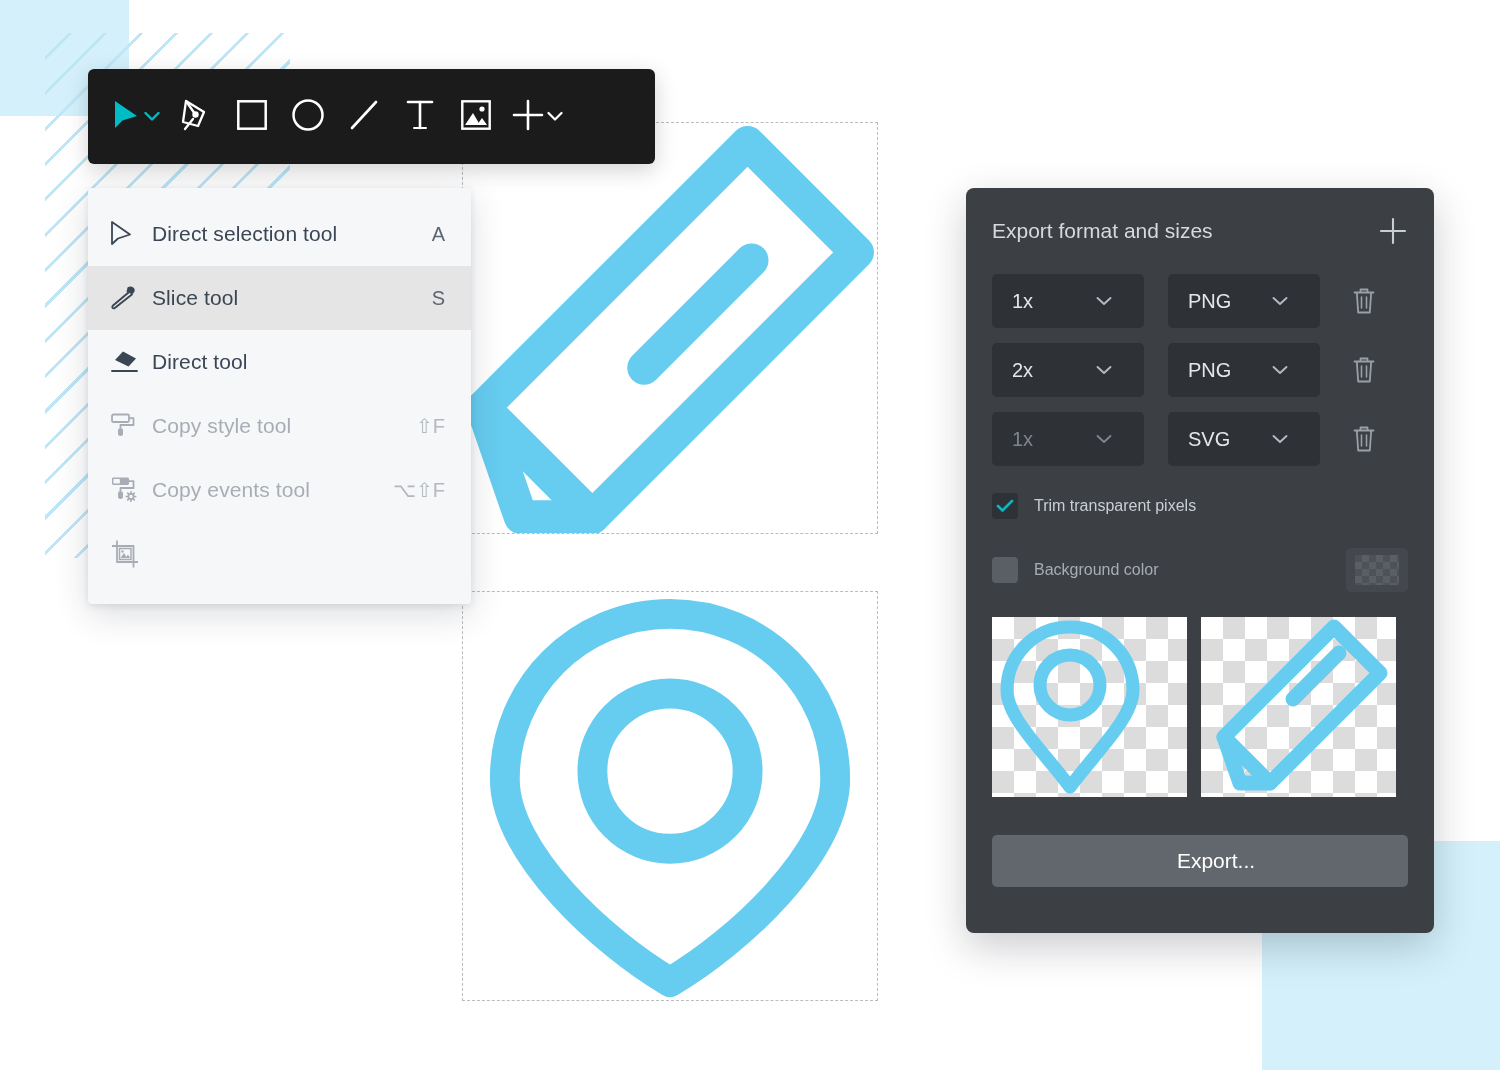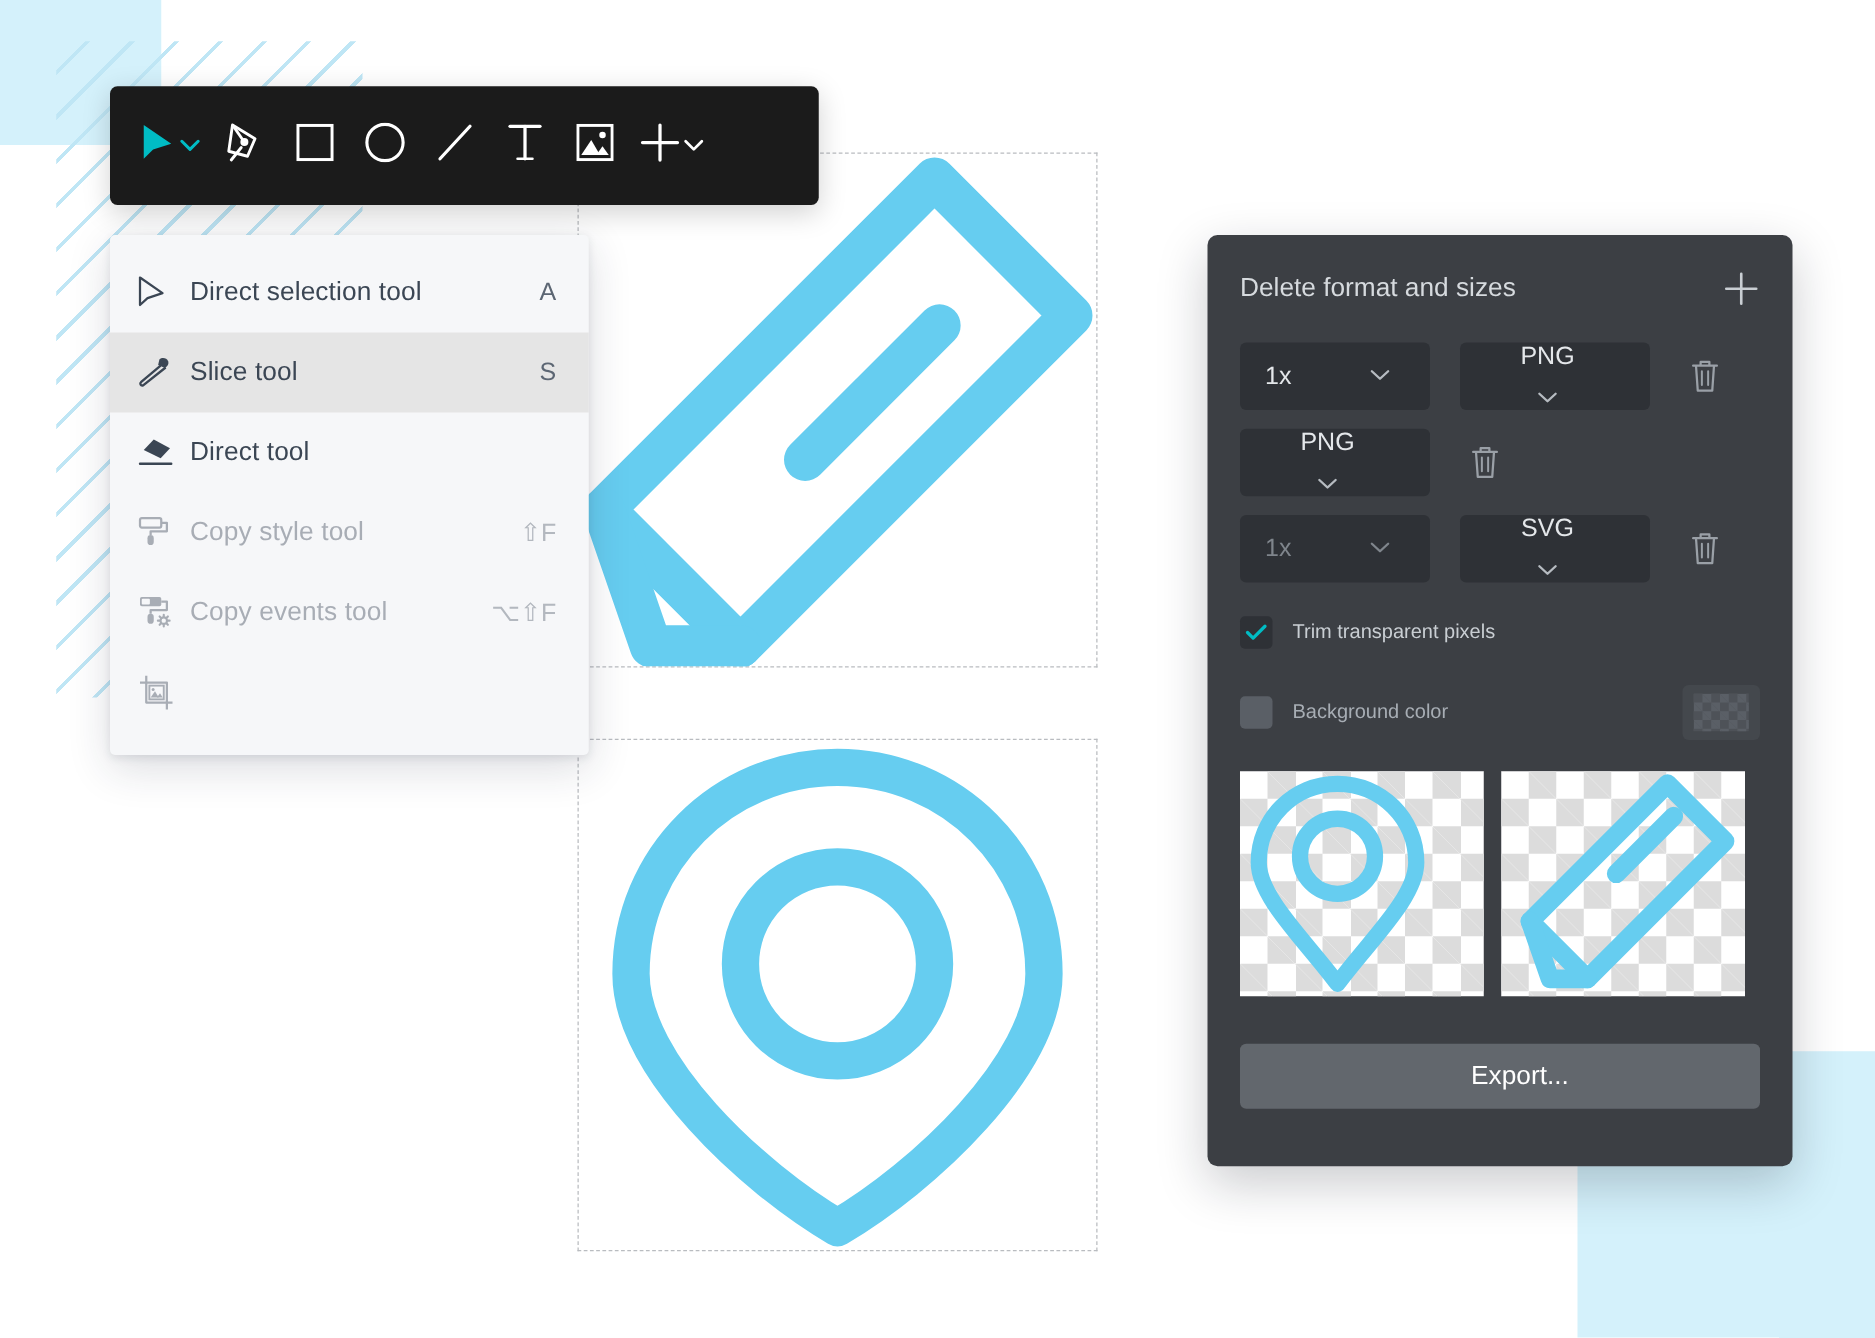--- a/index.html
+++ b/index.html
@@ -155,21 +155,21 @@
     background: #2e3136;
     border-radius: 5px;
     display: flex;
     align-items: center;
     justify-content: space-between;
     padding: 0 32px 0 20px;
     box-sizing: border-box;
     cursor: pointer;
   }
   .select.size { width: 152px; margin-right: 24px; }
-  .select.fmt { width: 152px; margin-right: 32px; flex-direction: column; }
+  .select.fmt { width: 152px; margin-right: 32px; }
   .select-value {
     font-size: 20px;
     color: #e4e7ea;
   }
   .select.dimmed .select-value { color: #7f858c; }
   .trash-btn { cursor: pointer; display:flex; }
 
   .check-row {
     display: flex;
     align-items: center;
@@ -437,21 +437,21 @@
       </svg>
     </span>
     <span class="menu-shortcut"></span>
   </div>
 
 </div>
 
 <div class="panel">
 
   <div class="panel-header">
-    <span class="panel-title">Delete format and sizes</span>
+    <span class="panel-title">Export format and sizes</span>
     <span class="plus-btn">
       <svg width="30" height="30" viewBox="0 0 30 30">
           <path d="M15 3 L15 27 M3 15 L27 15" stroke="#c9ced3" stroke-width="2.1" stroke-linecap="round"></path>
         </svg>
     </span>
   </div>
 
   <div class="fmt-row">
     <div class="select size">
       <span class="select-value">1x</span>
@@ -473,20 +473,28 @@
       <svg width="24" height="28" viewBox="0 0 24 28">
         <path d="M2.5 5.5 L21.5 5.5" stroke="#9aa0a7" stroke-width="1.8" stroke-linecap="round"></path>
         <path d="M8.5 5.5 L8.5 2.5 L15.5 2.5 L15.5 5.5" fill="none" stroke="#9aa0a7" stroke-width="1.8" stroke-linejoin="round"></path>
         <path d="M4.8 5.5 L6.2 25.5 L17.8 25.5 L19.2 5.5" fill="none" stroke="#9aa0a7" stroke-width="1.8" stroke-linejoin="round"></path>
         <path d="M9.5 10 L9.5 21 M14.5 10 L14.5 21" stroke="#9aa0a7" stroke-width="1.6" stroke-linecap="round"></path>
       </svg>
     </span>
   </div>
 
   <div class="fmt-row">
+    <div class="select size">
+      <span class="select-value">2x</span>
+      <span>
+        <svg width="16" height="10" viewBox="0 0 16 10">
+            <path d="M1.5 2 L8 8 L14.5 2" stroke="#b6bbc1" stroke-width="1.9" fill="none" stroke-linecap="round" stroke-linejoin="round"></path>
+          </svg>
+      </span>
+    </div>
     <div class="select fmt">
       <span class="select-value">PNG</span>
       <span>
         <svg width="16" height="10" viewBox="0 0 16 10">
             <path d="M1.5 2 L8 8 L14.5 2" stroke="#b6bbc1" stroke-width="1.9" fill="none" stroke-linecap="round" stroke-linejoin="round"></path>
           </svg>
       </span>
     </div>
     <span class="trash-btn">
       <svg width="24" height="28" viewBox="0 0 24 28">

